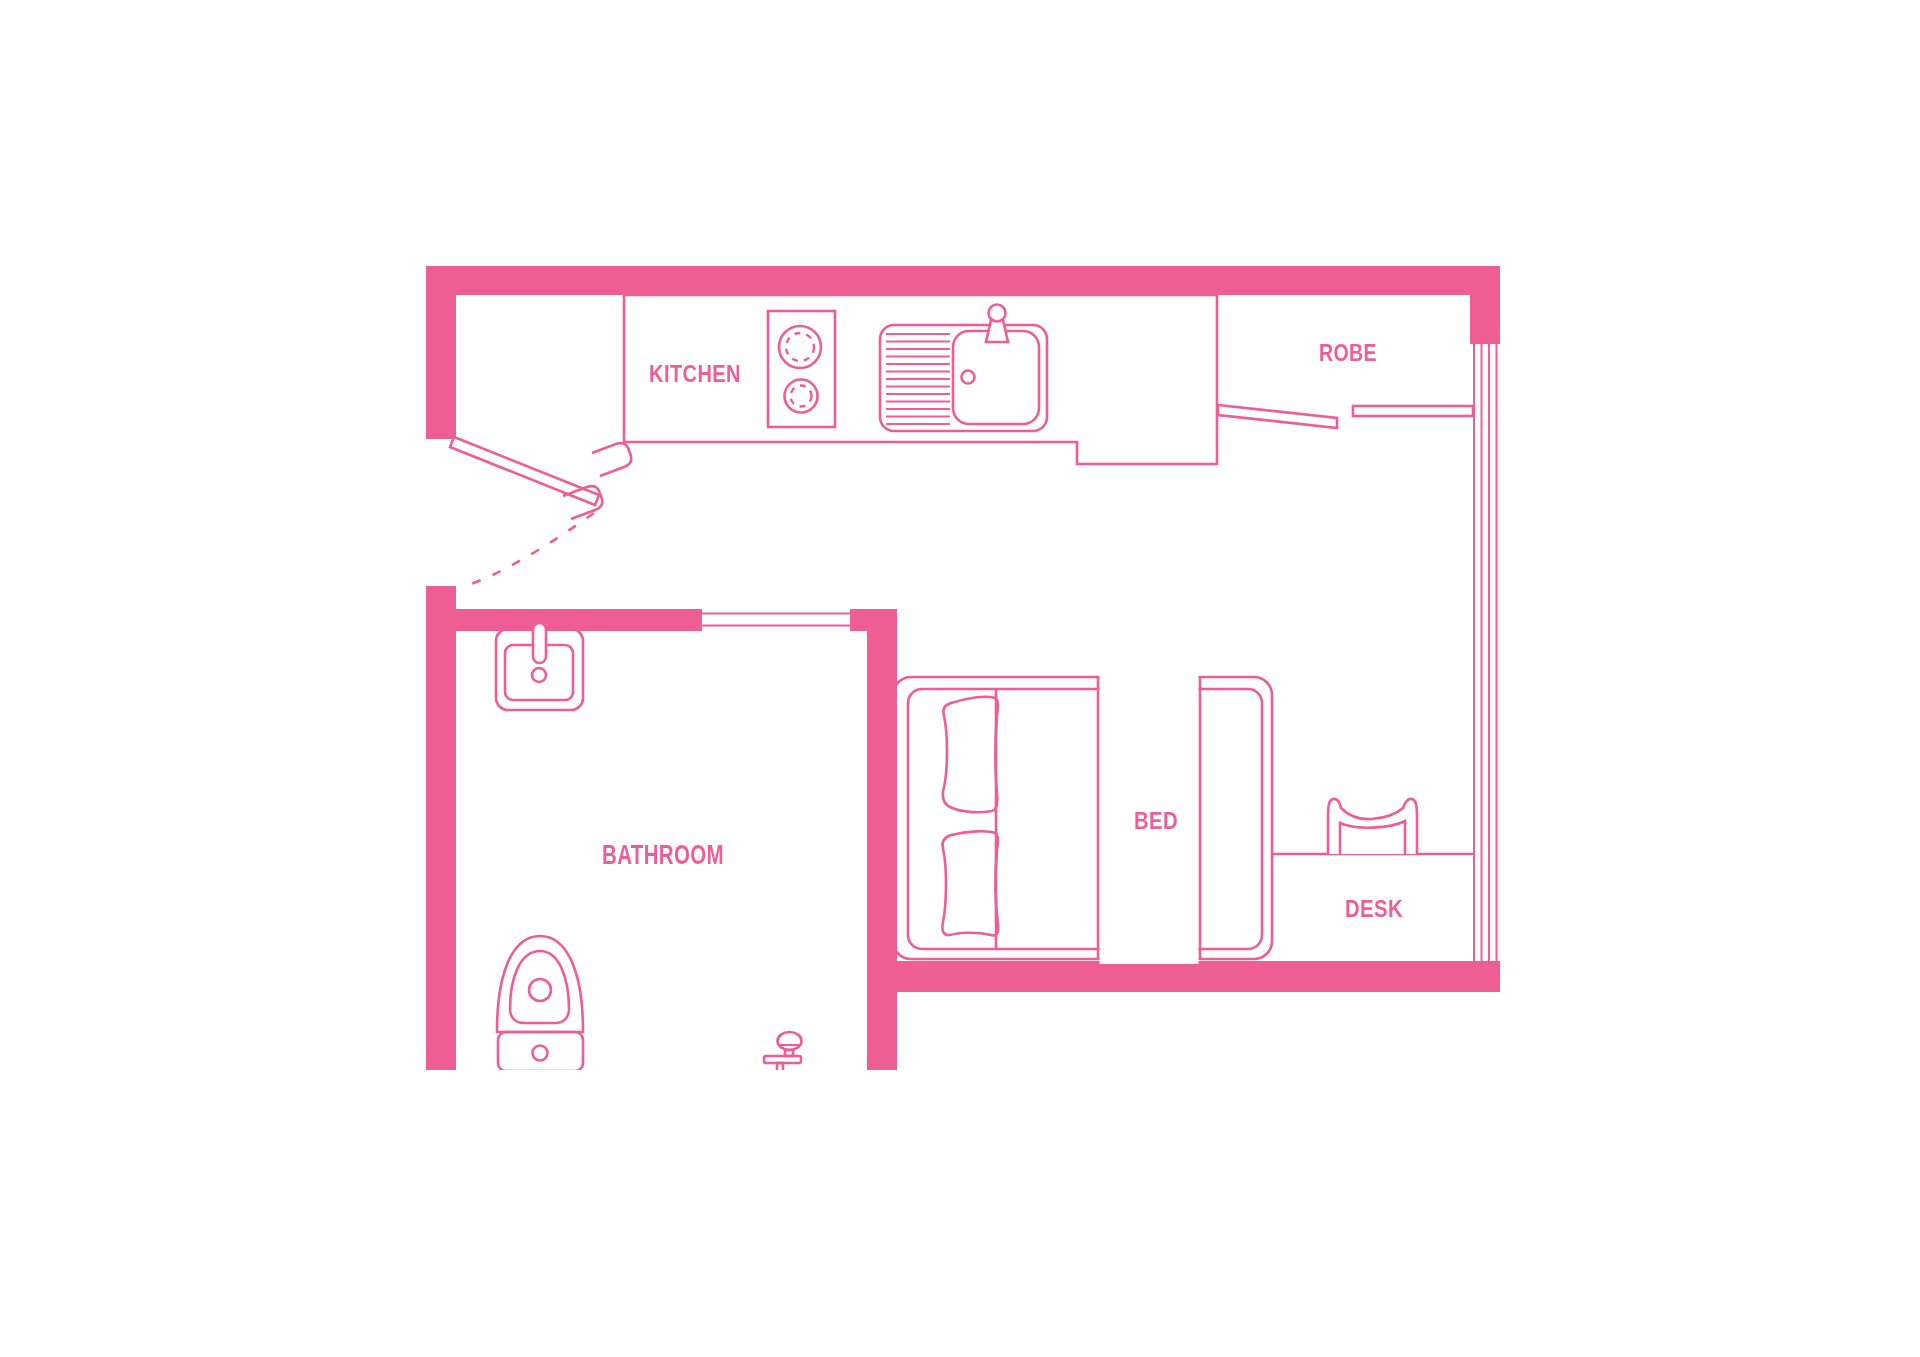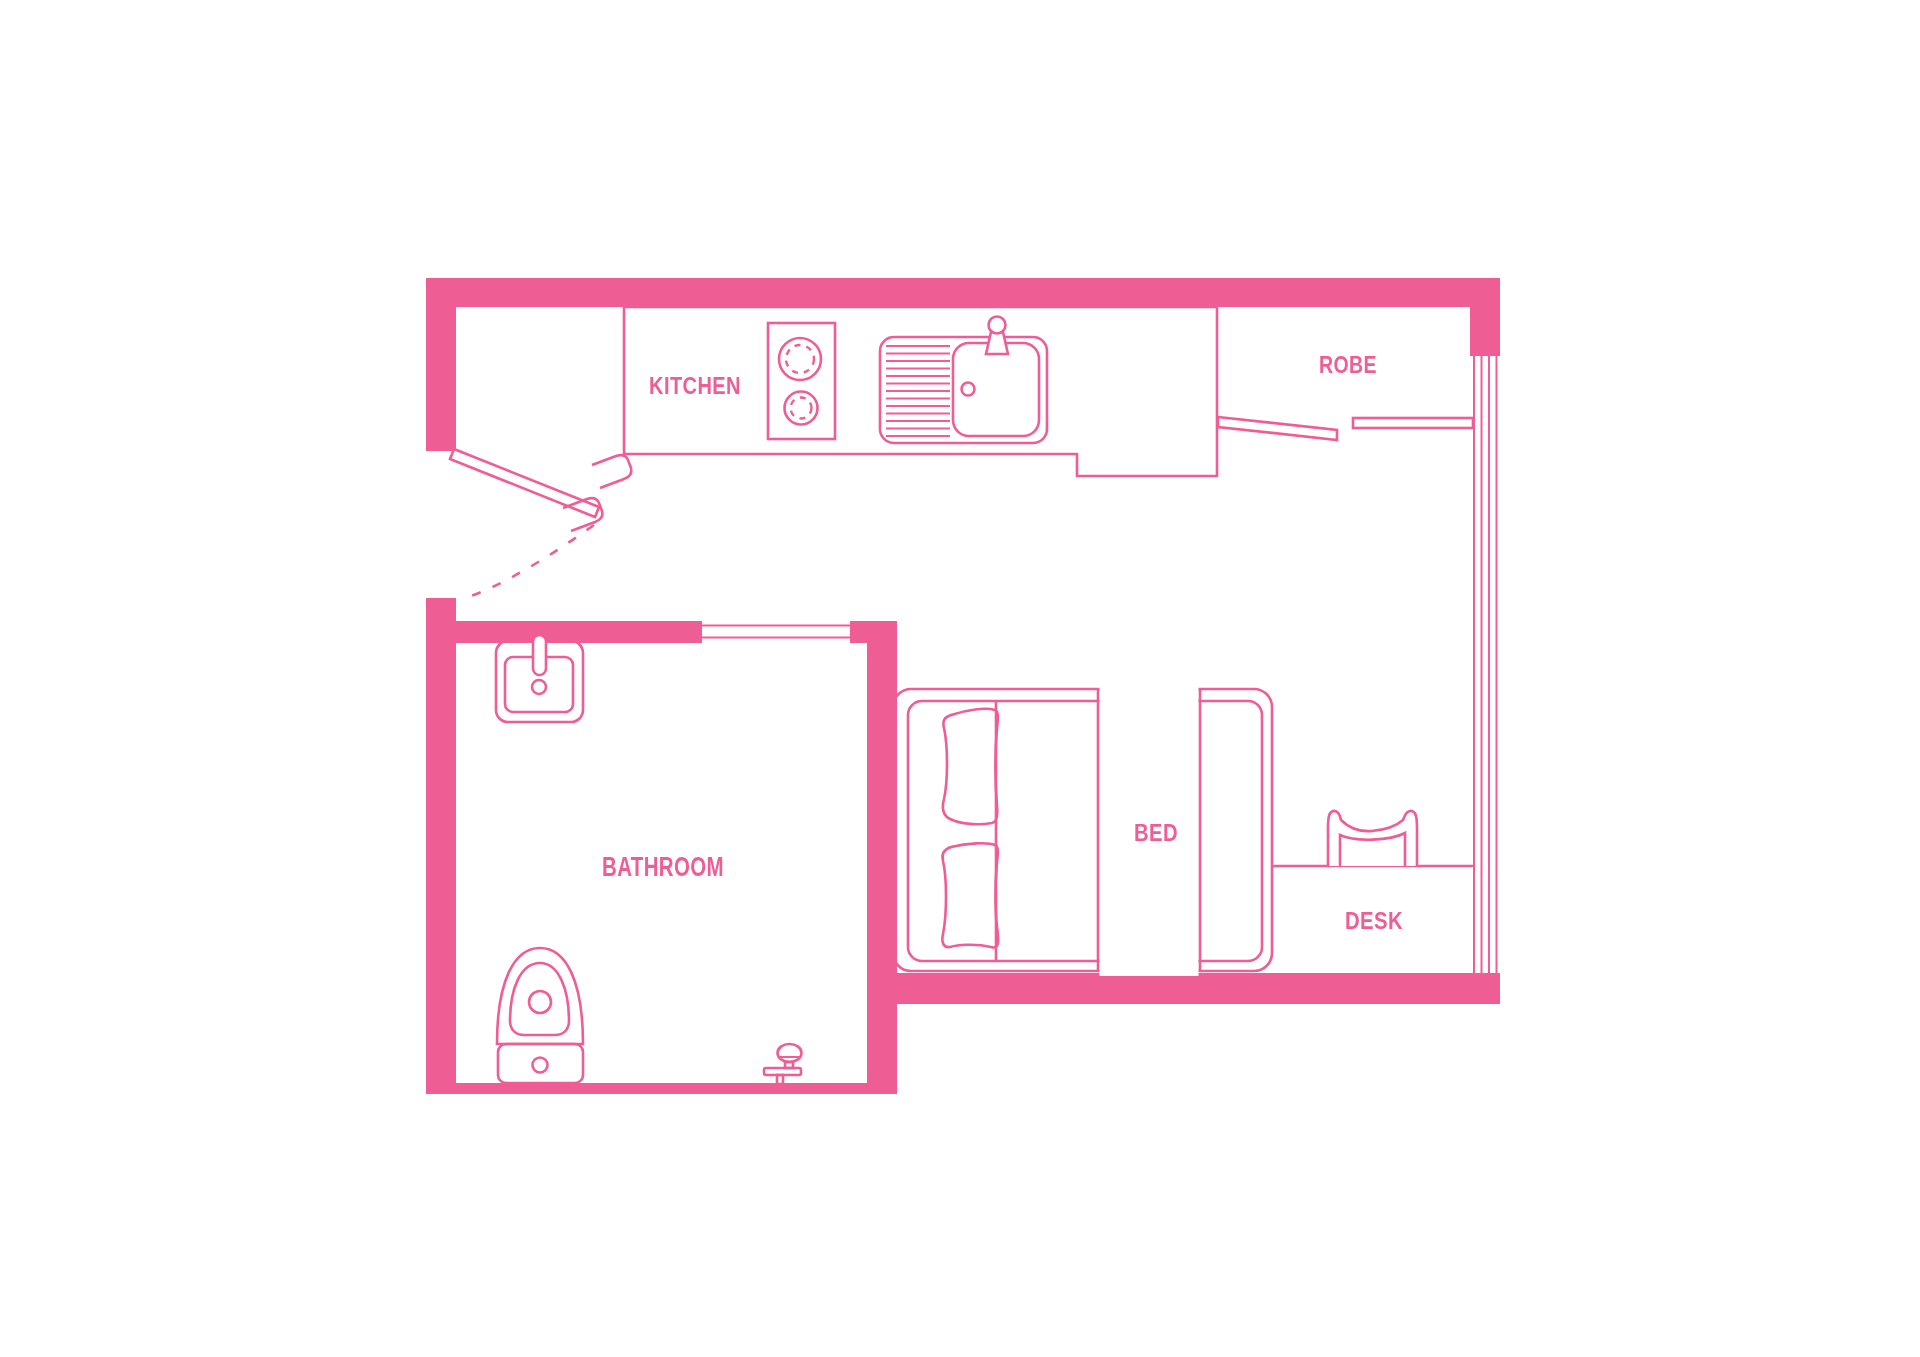--- a/index.html
+++ b/index.html
@@ -1,17 +1,17 @@
 <!DOCTYPE html>
 <html style="--accent: #EE5E95; --bg: #FFFFFF;"><head>
 <meta charset="utf-8">
 <style>
   :root{ --accent:#EE5E95; --bg:#FFFFFF; }
   html,body{margin:0;padding:0;background:var(--bg);}
-  .stage{width:1920px;height:1062px;position:relative;margin:16px auto;background:var(--bg);}
+  .stage{width:1920px;height:1062px;position:relative;margin:4px auto;background:var(--bg);}
   svg{display:block}
   .w  {fill:var(--accent);stroke:none;}                                   
   .o  {fill:none;stroke:var(--accent);stroke-width:2.6;}                  
   .of {fill:var(--bg);stroke:var(--accent);stroke-width:2.6;}             
   .t2 {fill:none;stroke:var(--accent);stroke-width:2;}                    
   .dash{fill:none;stroke:var(--accent);stroke-width:2.4;stroke-dasharray:6 6;}
   .arc {fill:none;stroke:var(--accent);stroke-width:2.6;stroke-dasharray:9 13;}
   .mask{fill:var(--bg);stroke:none;}
   text{fill:var(--accent);font-family:"Liberation Sans", sans-serif;font-weight:bold;letter-spacing:.5px;}
 </style>

